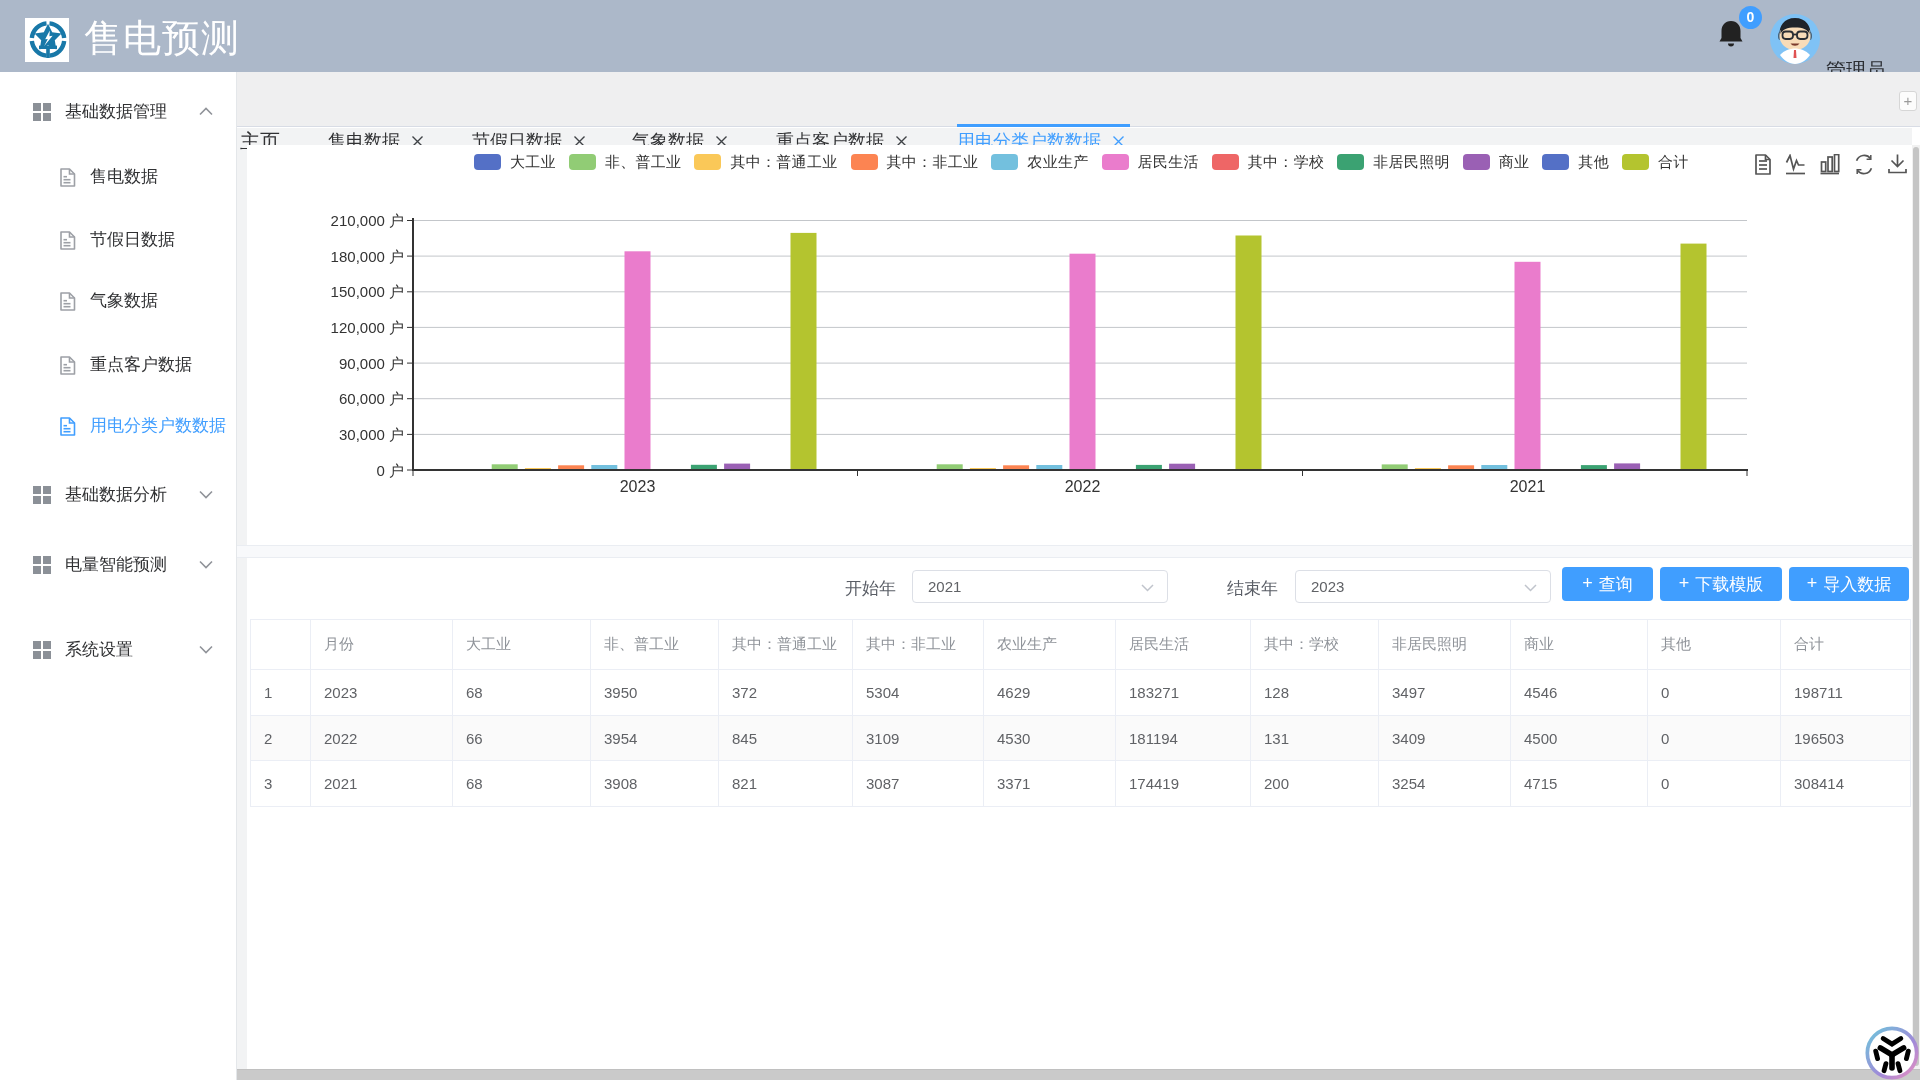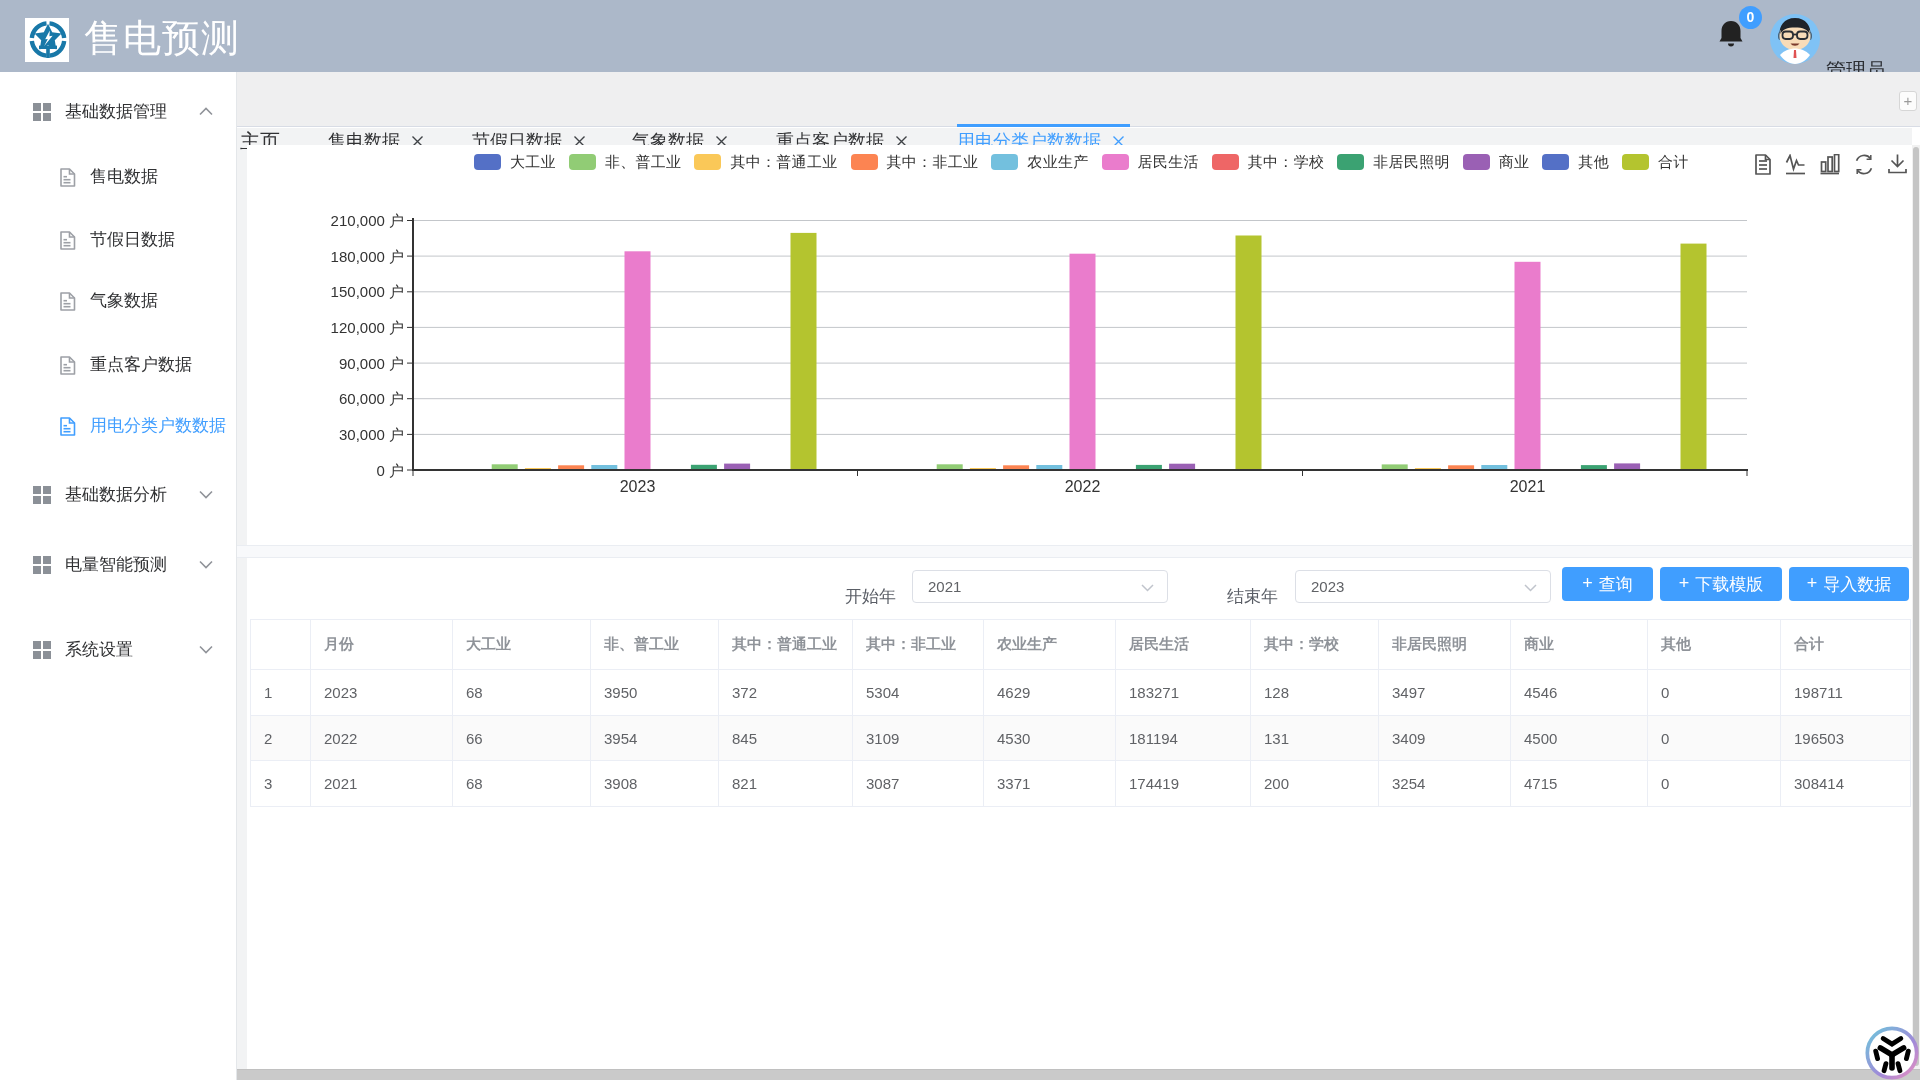--- a/index.html
+++ b/index.html
@@ -29,30 +29,30 @@
     border-radius:3px; background:#fcfcfc; color:#9a9a9a; font-size:15px; text-align:center; line-height:18px; }
   
   #pagebg { position:absolute; left:237px; top:128px; width:1675px; height:952px; background:#f2f3f4; }
   #chartcard { position:absolute; left:247px; top:145px; width:1665px; height:400px; background:#fff; }
   #lowercard { position:absolute; left:247px; top:558px; width:1665px; height:511px; background:#fff; }
   
   #legend { position:absolute; left:474px; top:154px; height:16px; display:flex; align-items:center; }
   .lsw { width:27px; height:16px; border-radius:4px; margin-right:9px; }
   .ltx { font-size:15px; color:#333; margin-right:13px; white-space:nowrap; letter-spacing:0.3px; }
   
-  .flabel { position:absolute; top:577px; font-size:17px; color:#5a5e66;margin-top:8px; }
+  .flabel { position:absolute; top:577px; font-size:17px; color:#5a5e66; }
   .fselect { position:absolute; top:570px; width:256px; height:33px; background:#fff;
     border:1px solid #dcdfe6; border-radius:4px; font-size:15px; color:#606266; line-height:31px; padding-left:15px; }
   .fbtn { position:absolute; top:567px; height:34px; background:#409eff; border-radius:4px; color:#fff;
     font-size:17px; display:flex; align-items:center; justify-content:center; white-space:nowrap; }
   .plus { font-weight:400; margin-right:6px; font-size:18px; position:relative; top:-1px; }
   
   #dtable { position:absolute; left:250px; top:619px; border-collapse:collapse; table-layout:fixed; width:1660px;
     font-size:15px; color:#606266; }
-  #dtable th { height:50px; font-weight:bold; color:#8f9399; text-align:left; padding-left:13px;
+  #dtable th { height:50px; font-weight:normal; color:#8f9399; text-align:left; padding-left:13px;
     border:1px solid #ebeef5; white-space:nowrap; overflow:hidden; }
   #dtable td { height:45.7px; text-align:left; padding-left:13px; border:1px solid #ebeef5;
     white-space:nowrap; overflow:hidden; }
   #dtable tr.stripe td { background:#fafafa; }
   
   #vsb  { position:absolute; left:1912px; top:145px; width:8px; height:924px; background:#f1f1f1; }
   #vsbt { position:absolute; left:1913px; top:147px; width:6px; height:919px; background:#c5c5c5; border-radius:3px; }
   #gapstrip { position:absolute; left:237px; top:545px; width:1683px; height:13px; background:#f8f9fb;
     border-top:1px solid #eaedf2; border-bottom:1px solid #eaedf2; }
   #hsb  { position:absolute; left:237px; top:1069px; width:1683px; height:11px; background:#cacaca; border-top:1px solid #c0c0c0; }

